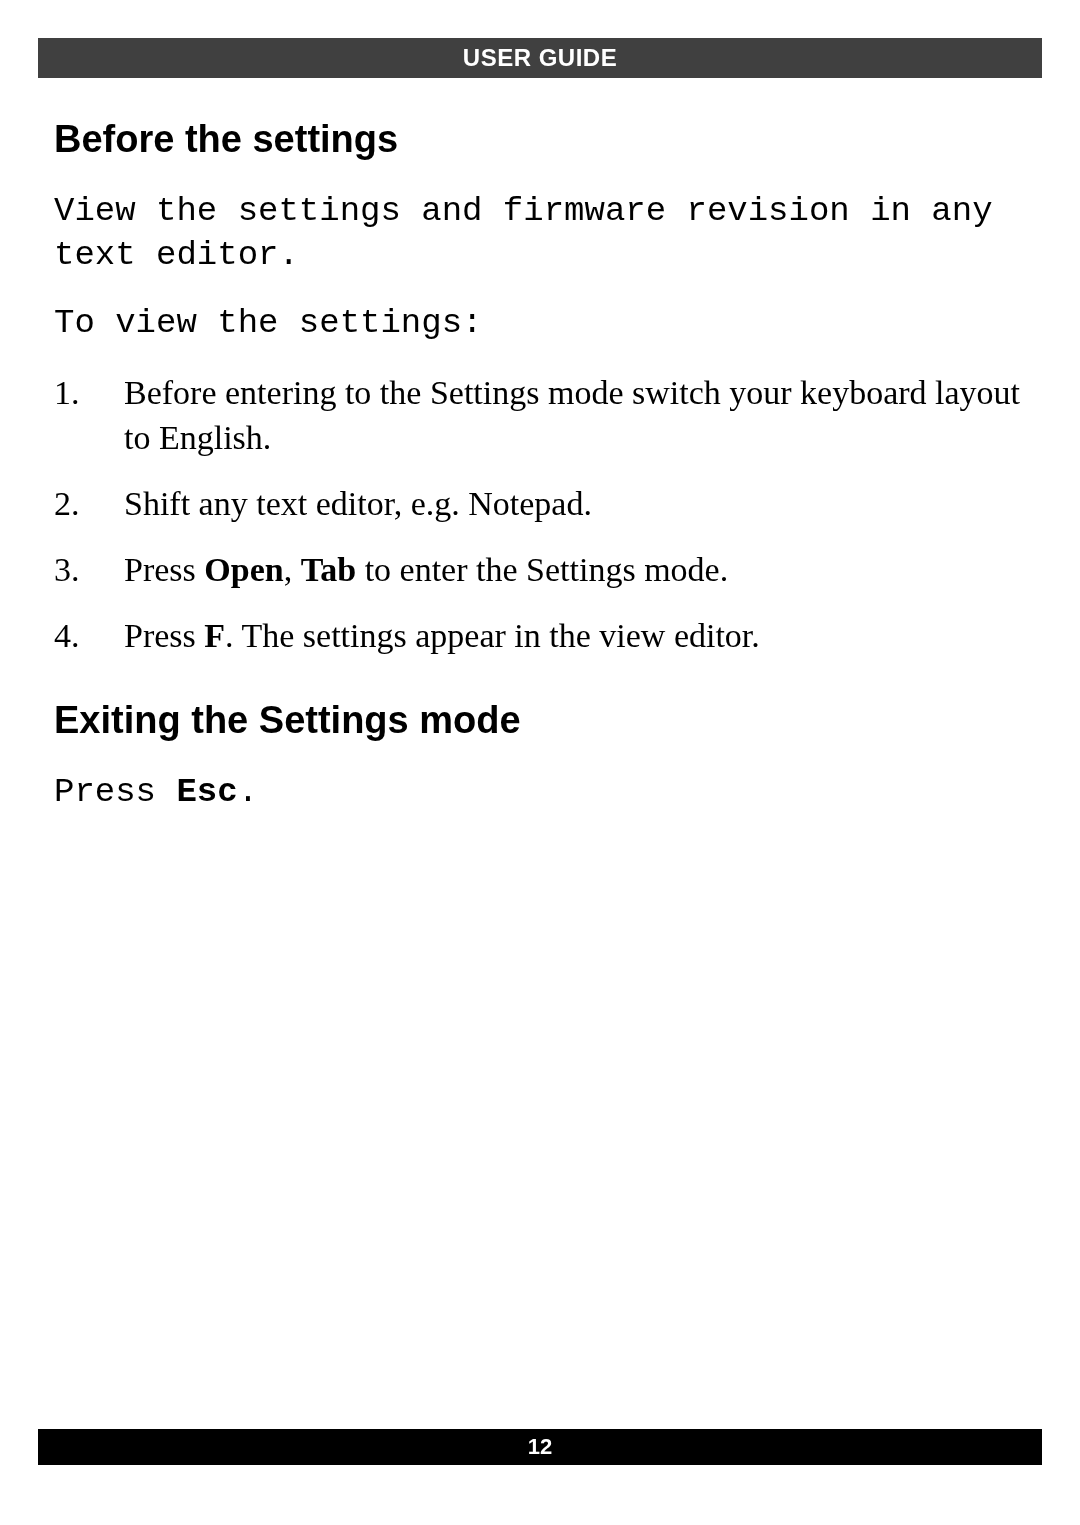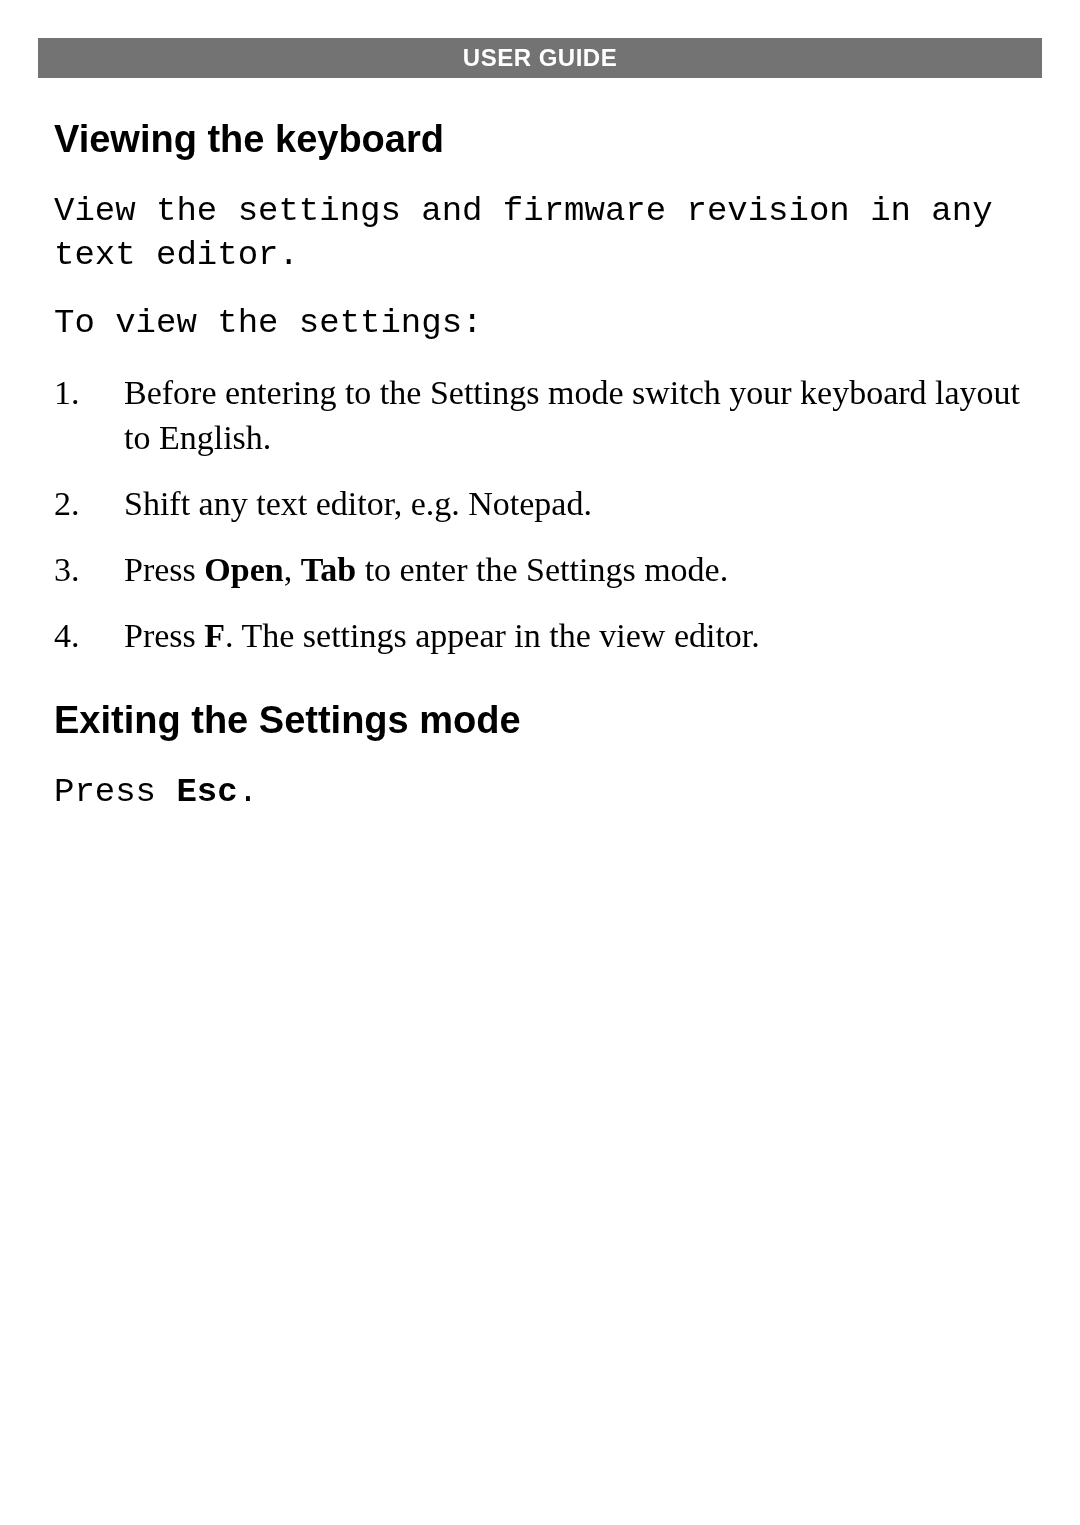--- a/index.html
+++ b/index.html
@@ -11,21 +11,21 @@
       width: 1080px;
       height: 1525px;
       background: #ffffff;
       font-family: "Times New Roman", Times, serif;
       position: relative;
     }
     .page {
       padding: 38px 38px 0 38px;
     }
     .header-bar {
-      background: #737373;
+      background: #404040;
       color: #ffffff;
       text-align: center;
       font-family: Arial, Helvetica, sans-serif;
       font-weight: bold;
       font-size: 24px;
       padding: 6px 6px;
       letter-spacing: 0.5px;
     }
     .content {
       padding: 40px 16px 0 16px;
@@ -85,21 +85,21 @@
 <body>
 
 <div class="page">
 
   <div class="header-bar">
     <span>USER GUIDE</span>
   </div>
 
   <div class="content">
 
-    <h2 class="section-heading">Viewing the keyboard</h2>
+    <h2 class="section-heading">Before the settings</h2>
 
     <p class="body-text">View the settings and firmware revision in any text editor.</p>
 
     <p class="body-text">To view the settings:</p>
 
     <ol class="ordered-list">
       <li>
         <span class="num">1.</span>
         <span class="txt">Before entering to the Settings mode switch your keyboard layout to English.</span>
       </li>
@@ -123,14 +123,17 @@
 
     <h2 class="section-heading">Exiting the Settings mode</h2>
 
 
     <p class="body-text">
       <span>Press </span><span class="bold">Esc</span><span>.</span>
     </p>
 
   </div>
 
+  <div class="footer-bar">
+    <span>12</span>
+  </div>
 
 </div>
 
 </body></html>

